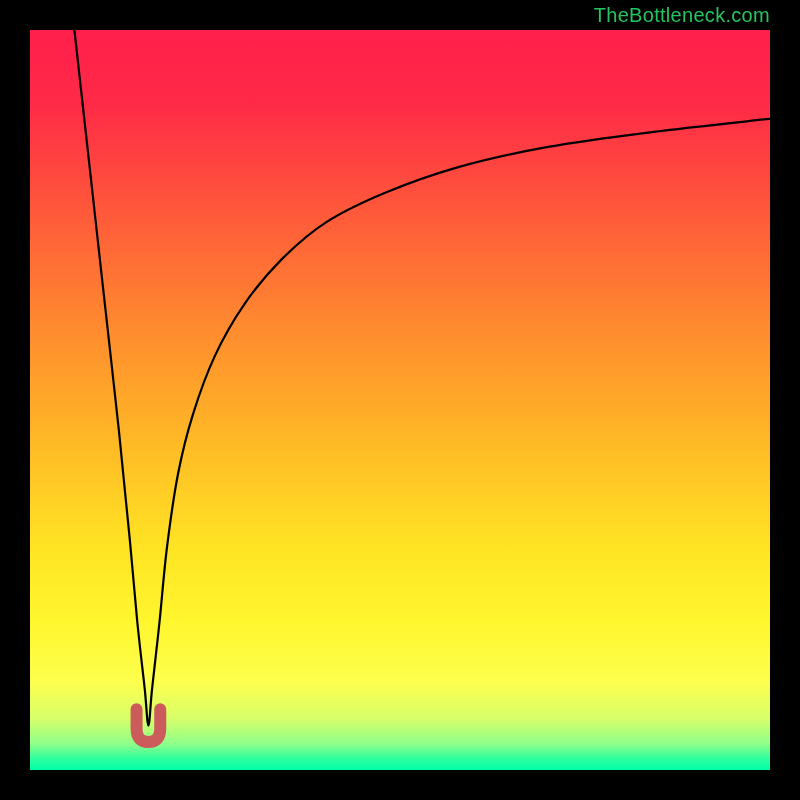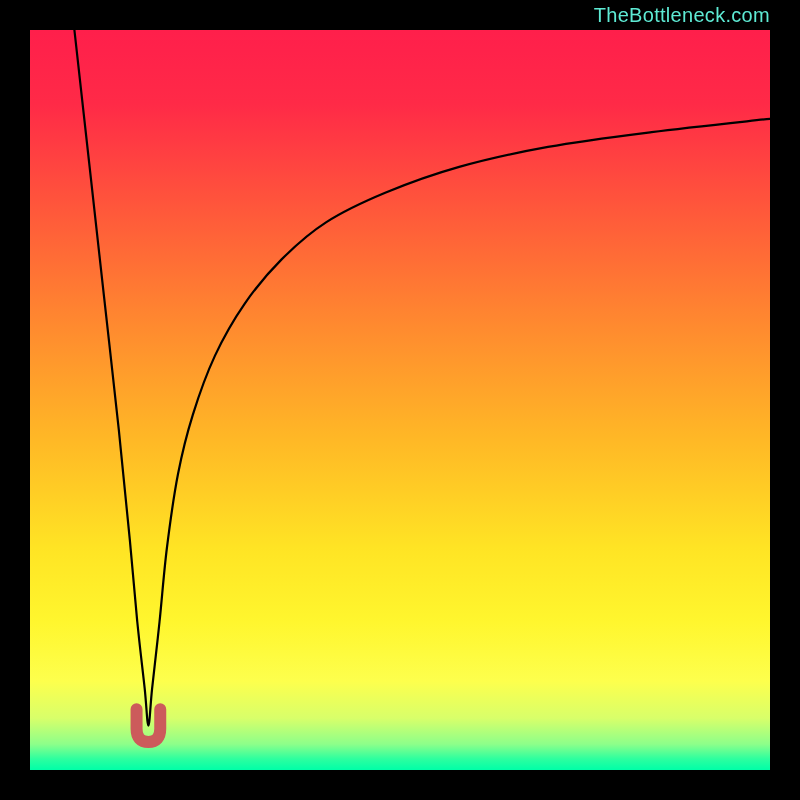--- a/index.html
+++ b/index.html
@@ -31,21 +31,21 @@
     position: absolute;
     left: 0;
     top: 0;
     width: 100%;
     height: 100%;
   }
   .watermark {
     position: absolute;
     top: 4px;
     right: 30px;
-    color: #5eead4;
+    color: #22c55e;
     font-size: 20px;
     font-weight: 500;
     letter-spacing: 0.3px;
   }
   svg.curve-layer {
     position: absolute;
     left: 0;
     top: 0;
     width: 100%;
     height: 100%;

